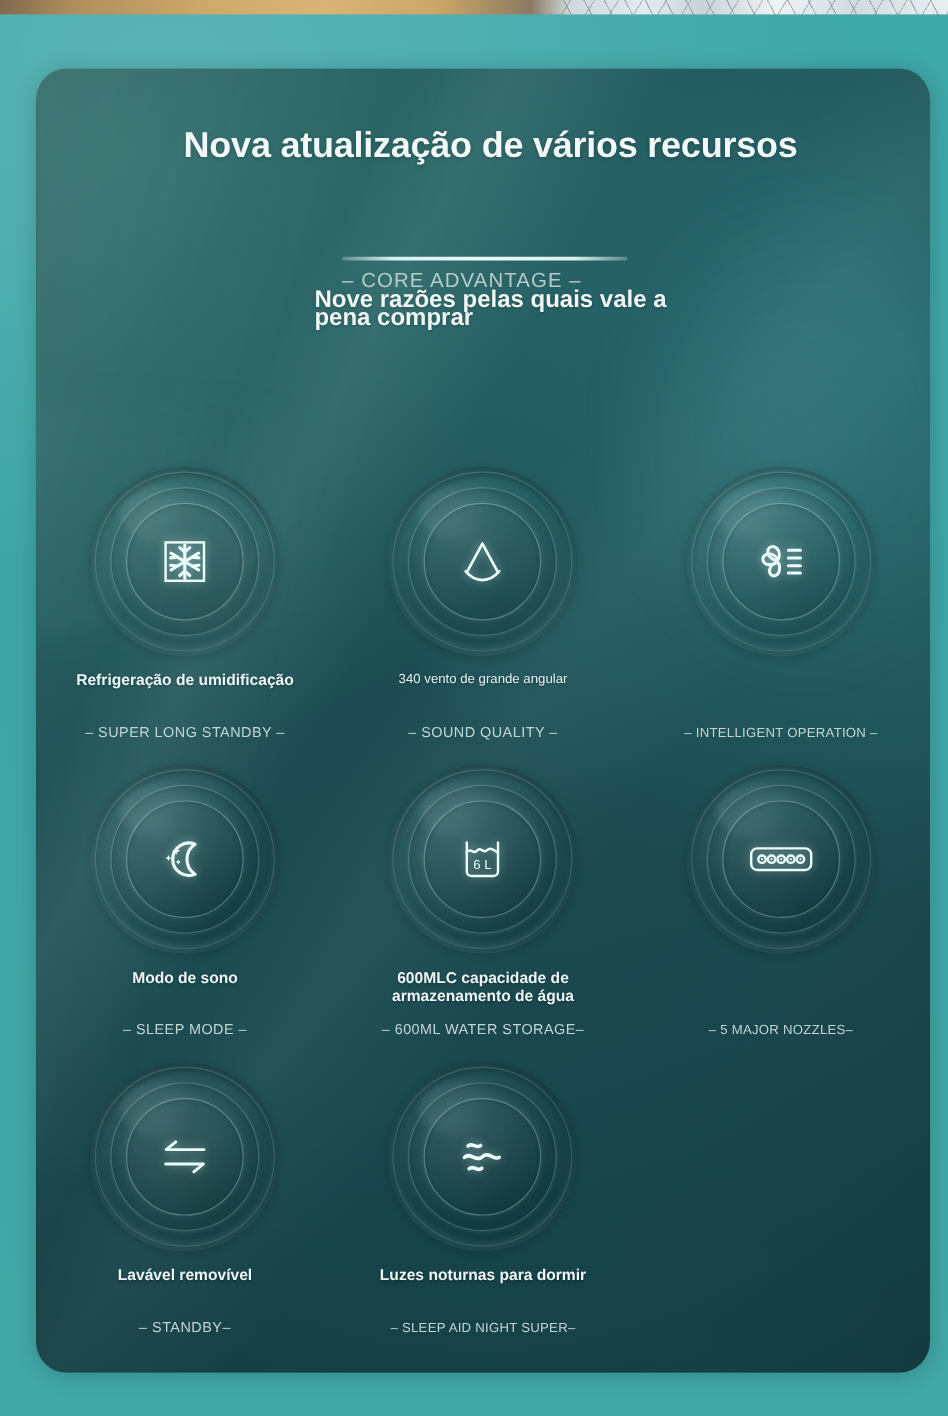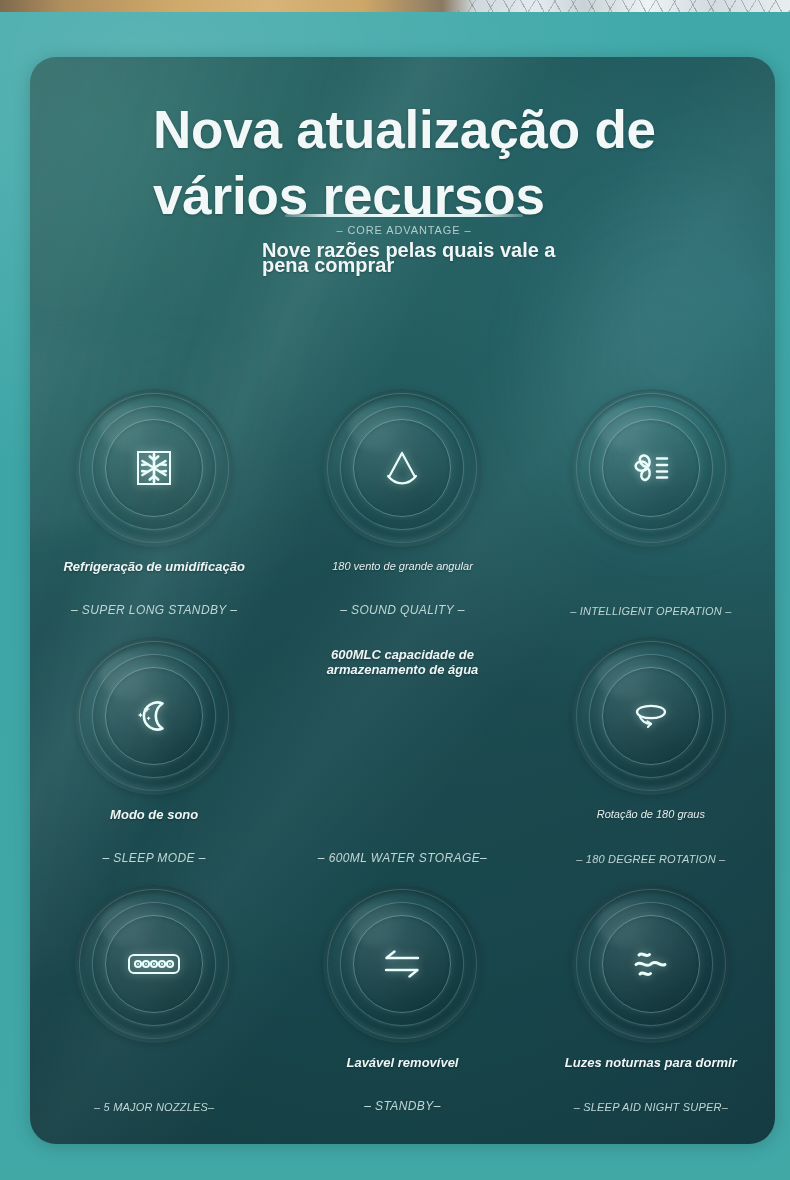--- a/index.html
+++ b/index.html
@@ -69,51 +69,51 @@
     filter:blur(14px);
   }
   #panel .vign{
     position:absolute; inset:0;
     background:radial-gradient(130% 100% at 50% 40%, rgba(0,0,0,0) 40%, rgba(0,0,0,.22) 100%);
   }
 
   
   #headline{
     position:absolute; left:123px; top:40px; width:560px;
-    color:#f2f7f7; font-size:53px; line-height:66px; font-weight:bold;
+    color:#f2f7f7; font-size:30px; line-height:50px; font-weight:bold;
     letter-spacing:-.2px;
     text-shadow:0 1px 3px rgba(0,0,0,.25);
   }
 
   #divider{
     position:absolute; left:255px; top:157px; width:238px; height:3px;
     background:linear-gradient(90deg, rgba(220,245,245,.25), #d8f0ee 18%, #eafcfa 50%, #d8f0ee 82%, rgba(220,245,245,.25));
     border-radius:2px;
   }
   #kicker{
     position:absolute; left:255px; top:167px; width:238px;
-    text-align:center; color:#b4cdcb; font-size:11px; letter-spacing:.9px;
+    color:#b4cdcb; font-size:17px; letter-spacing:.9px;
   }
   #subhead{
     position:absolute; left:232px; top:186px; width:330px;
     color:#f0f6f6; font-size:20px; line-height:15px; font-weight:bold;
     text-shadow:0 1px 2px rgba(0,0,0,.25);
   }
 
   
   #grid{
     position:absolute; left:0; top:330px; width:745px;
     display:grid;
     grid-template-columns:repeat(3,1fr);
     grid-auto-rows:248px;
     row-gap:0; column-gap:0;
   }
   .cell{
     position:relative;
-    display:flex; flex-direction:column; align-items:center;font-style:italic;
+    display:flex; flex-direction:column; align-items:center;
   }
 
   
   .dimple{
     position:relative; width:158px; height:158px; margin-top:2px;
     border-radius:50%;
     background:
       radial-gradient(circle at 38% 30%, rgba(220,250,248,.10), rgba(220,250,248,0) 58%),
       radial-gradient(circle at 62% 74%, rgba(0,0,0,.16), rgba(0,0,0,0) 62%);
     box-shadow:
@@ -217,21 +217,21 @@
           <span class="ring r2"></span>
           <span class="ring r3"></span>
         <span class="hl"></span>
         <span class="icon">
           <svg width="46" height="44" viewBox="0 0 46 44" fill="none" stroke="#eafdfa" stroke-width="2.2" stroke-linecap="round">
             <path d="M23 7L10 31M23 7l13 24"></path>
             <path d="M9 30c4.2 5.2 9.2 7.4 14 7.4S32.8 35.2 37 30"></path>
           </svg>
         </span>
       </div>
-      <div class="title sm">180 vento de grande angular</div>
+      <div class="title sm">340 vento de grande angular</div>
       <div class="sub">–  SOUND QUALITY  –</div>
     </div>
 
     <div class="cell">
       <div class="dimple">
         <span class="ring r1"></span>
           <span class="ring r2"></span>
           <span class="ring r3"></span>
         <span class="hl"></span>
         <span class="icon">
@@ -261,41 +261,37 @@
               <path d="M17.6 22.2l.7 1.4 1.4.7-1.4.7-.7 1.4-.7-1.4-1.4-.7 1.4-.7z"></path>
             </g>
           </svg>
         </span>
       </div>
       <div class="title">Modo de sono</div>
       <div class="sub">– SLEEP MODE –</div>
     </div>
 
     <div class="cell">
+      <div class="dimple">
+        <span class="ring r1"></span>
+          <span class="ring r2"></span>
+          <span class="ring r3"></span>
+        <span class="hl"></span>
+        <span class="icon">
+          <svg width="42" height="44" viewBox="0 0 42 44" fill="none" stroke="#eafdfa" stroke-width="2" stroke-linecap="round" stroke-linejoin="round">
+            <path d="M8 8v24a4 4 0 0 0 4 4h18a4 4 0 0 0 4-4V8"></path>
+            <path d="M8 16c3.2-4.4 5.6 2.8 8.6-1.2 3-4 4.6 3.4 8.6-.6 3-3 5.4 1 8.2 1.8"></path>
+            <text x="21" y="30" font-family="Liberation Sans, sans-serif" font-size="11" fill="#eafdfa" stroke="none" text-anchor="middle">6 L</text>
+          </svg>
+        </span>
+      </div>
       <div class="title">600MLC capacidade de armazenamento de água</div>
       <div class="sub">– 600ML WATER STORAGE–</div>
     </div>
 
-    <div class="cell">
-      <div class="dimple">
-        <span class="ring r1"></span>
-          <span class="ring r2"></span>
-          <span class="ring r3"></span>
-        <span class="hl"></span>
-        <span class="icon">
-          <svg width="54" height="34" viewBox="0 0 54 34" fill="none" stroke="#eafdfa" stroke-width="2.2" stroke-linecap="round">
-            <ellipse cx="27" cy="13" rx="14" ry="6.2"></ellipse>
-            <path d="M15.5 16.5c1.2 5 6.2 8.4 11.5 8.4"></path>
-            <path d="M27 24.9l-3.6-2.6M27 24.9l-3.1 3.1" stroke-width="2"></path>
-          </svg>
-        </span>
-      </div>
-      <div class="title sm">Rotação de 180 graus</div>
-      <div class="sub sm">–  180 DEGREE ROTATION  –</div>
-    </div>
 
     <div class="cell">
       <div class="dimple">
         <span class="ring r1"></span>
           <span class="ring r2"></span>
           <span class="ring r3"></span>
         <span class="hl"></span>
         <span class="icon">
           <svg width="56" height="30" viewBox="0 0 56 30" fill="none" stroke="#eafdfa" stroke-width="2" stroke-linecap="round">
             <rect x="3" y="6" width="50" height="18" rx="5"></rect>

